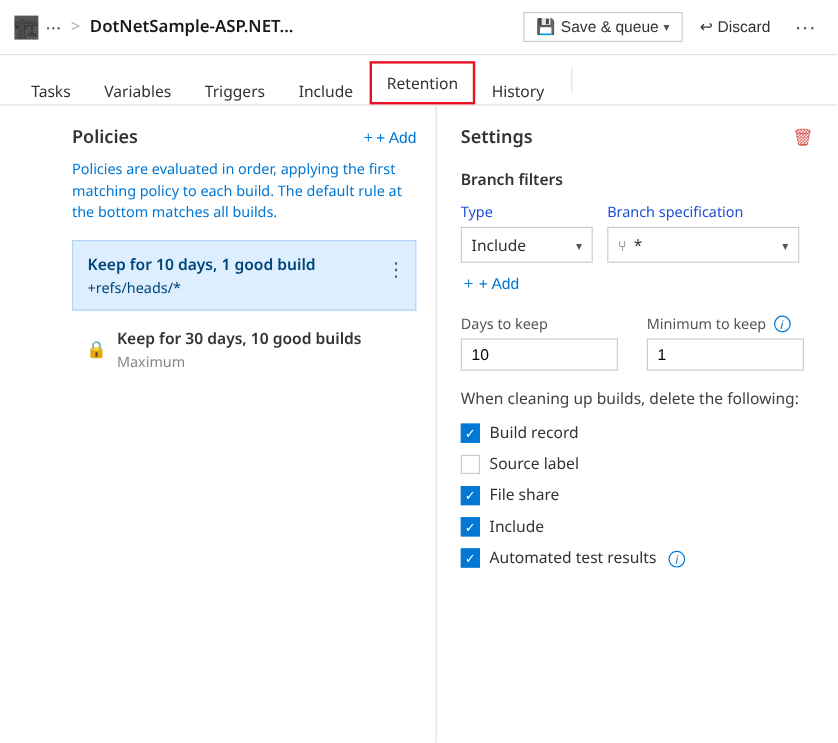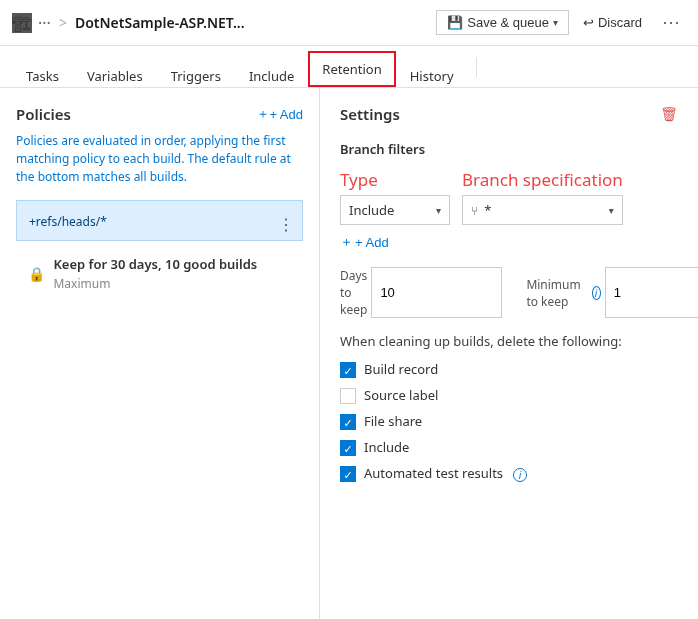--- a/index.html
+++ b/index.html
@@ -78,20 +78,21 @@
       height: calc(619px - 46px - 42px);
     }
 
     
     .left-panel {
       width: 320px;
       border-right: 1px solid #e0e0e0;
       display: flex;
       flex-direction: column;
       padding: 16px;
+      margin-left: 44px;
     }
     .policies-header {
       display: flex;
       align-items: center;
       justify-content: space-between;
       margin-bottom: 8px;
     }
     .policies-title { font-size: 15px; font-weight: 600; }
     .add-btn {
       display: flex; align-items: center; gap: 4px;
@@ -152,21 +153,21 @@
       color: #d9534f; font-size: 14px;
     }
 
     .section-label { font-size: 13px; font-weight: 600; margin-bottom: 10px; }
 
     .branch-filters { margin-bottom: 16px; }
     .filter-row {
       display: flex; align-items: flex-end; gap: 12px; margin-bottom: 8px;
     }
     .filter-col { display: flex; flex-direction: column; gap: 4px; }
-    .filter-label { font-size: 17px; color: #ef4444; }
+    .filter-label { font-size: 12px; color: #1d4ed8; }
     .filter-select {
       display: flex; align-items: center; justify-content: space-between;
       border: 1px solid #ccc; padding: 5px 8px;
       min-width: 110px; cursor: pointer; background: #fff;
       font-size: 13px;
     }
     .filter-select-wide { min-width: 160px; }
     .branch-spec-input {
       display: flex; align-items: center; gap: 6px;
       border: 1px solid #ccc; padding: 5px 8px;
@@ -177,21 +178,21 @@
     .add-filter-btn {
       display: flex; align-items: center; gap: 4px;
       border: none; background: none;
       color: #0078d4; cursor: pointer; font-size: 13px;
       margin-bottom: 14px;
     }
 
     .fields-row {
       display: flex; gap: 24px; margin-bottom: 14px;
     }
-    .field-col { display: flex; gap: 4px; }
+    .field-col { display: flex; flex-direction: column; gap: 4px; }
     .field-label { font-size: 12px; color: #555; display: flex; align-items: center; gap: 4px; }
     .field-input {
       border: 1px solid #ccc; padding: 5px 8px;
       width: 131px; font-size: 13px; background: #fff;
     }
 
     .delete-label { font-size: 13px; color: #404040; margin-bottom: 10px; }
 
     .checkbox-row {
       display: flex; align-items: flex-end; gap: 8px;
@@ -277,20 +278,21 @@
     <div class="policies-header">
       <span class="policies-title">Policies</span>
       <button class="add-btn">
         <span>＋</span>
         <span style="margin-left:-4px; color:#0078d4;">+ Add</span>
       </button>
     </div>
     <p class="policies-desc">Policies are evaluated in order, applying the first matching policy to each build. The default rule at the bottom matches all builds.</p>
 
     <div class="policy-item selected">
+      <div class="policy-item-name">Keep for 10 days, 1 good build</div>
       <div class="policy-item-sub">+refs/heads/*</div>
       <span class="policy-dots">⋮</span>
     </div>
 
     <div class="policy-item2">
       <span class="lock-icon">🔒</span>
       <div class="policy2-text">
         <div class="policy-item-name2">Keep for 30 days, 10 good builds</div>
         <div class="policy-item-sub2">Maximum</div>
       </div>

